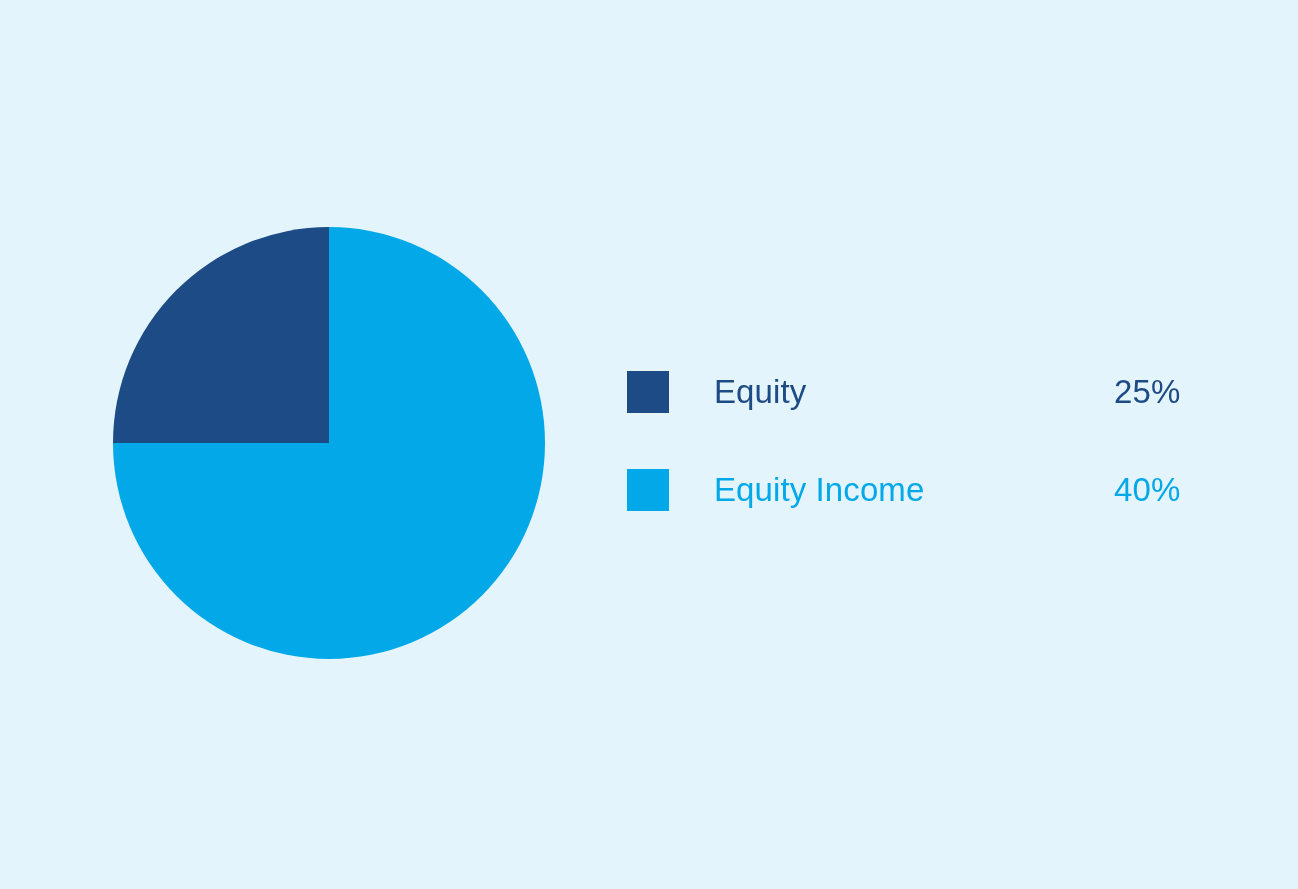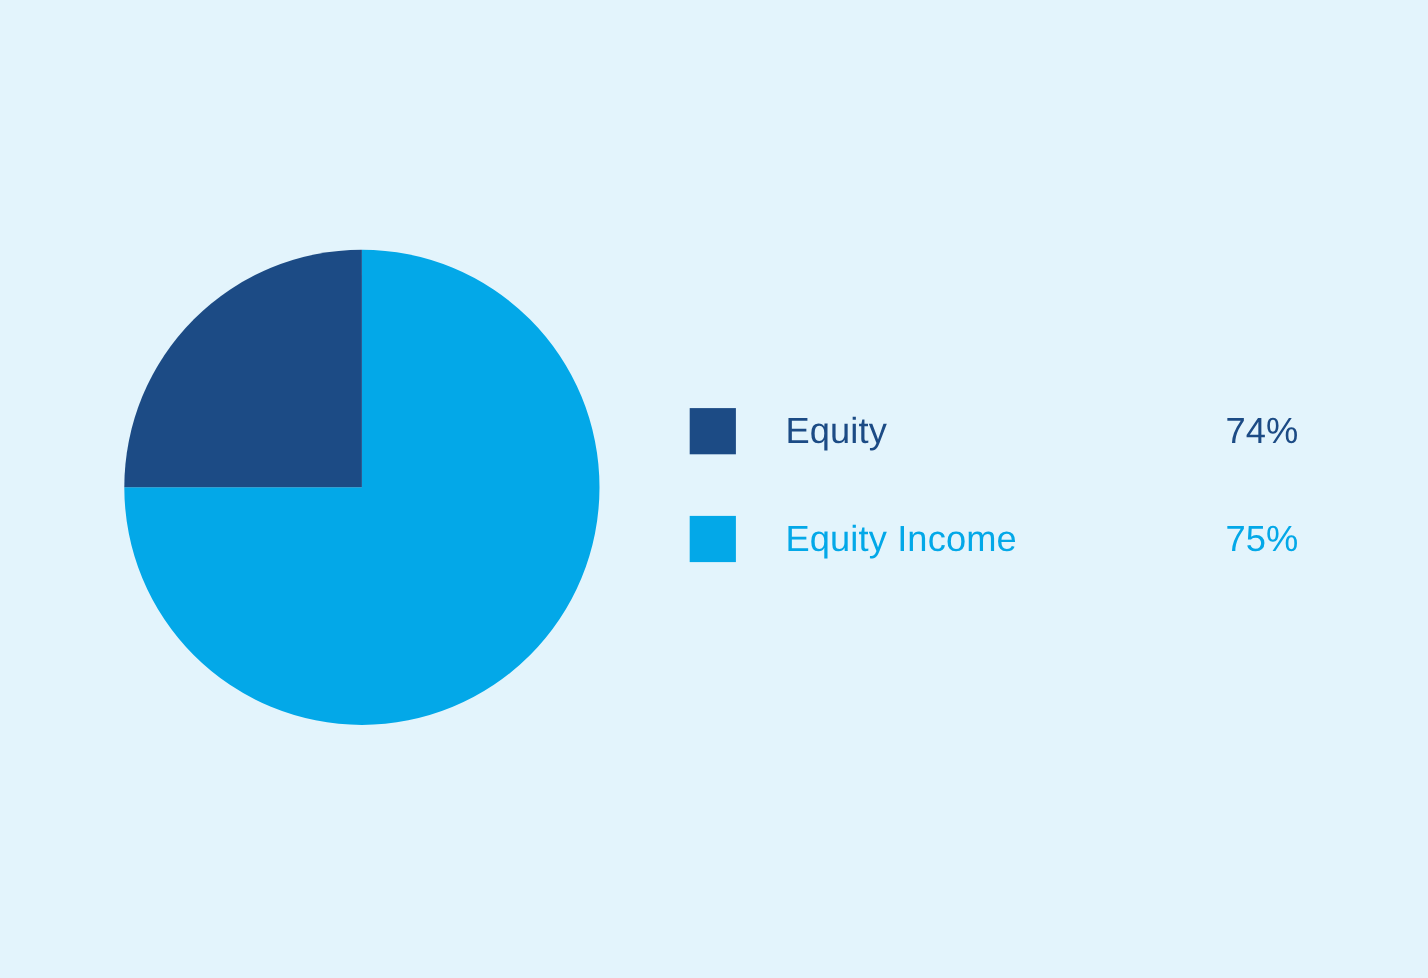--- a/index.html
+++ b/index.html
@@ -85,23 +85,23 @@
 
       <path id="slice-equity" d="M 216 216 L 0 216 A 216 216 0 0 1 216 0 Z" fill="#1C4B85"></path>
     </svg>
   </div>
 
   <div id="chart-legend">
 
     <div class="legend-row">
       <span class="legend-swatch" id="swatch-0" style="background: rgb(28, 75, 133);"></span>
       <span class="legend-label" id="label-0" style="color: rgb(28, 75, 133);">Equity</span>
-      <span class="legend-value" id="value-0" style="color: rgb(28, 75, 133);">74%</span>
+      <span class="legend-value" id="value-0" style="color: rgb(28, 75, 133);">25%</span>
     </div>
 
     <div class="legend-row">
       <span class="legend-swatch" id="swatch-1" style="background: rgb(3, 168, 232);"></span>
       <span class="legend-label" id="label-1" style="color: rgb(3, 168, 232);">Equity Income</span>
-      <span class="legend-value" id="value-1" style="color: rgb(3, 168, 232);">75%</span>
+      <span class="legend-value" id="value-1" style="color: rgb(3, 168, 232);">40%</span>
     </div>
 
   </div>
 </div>
 
 </body></html>

